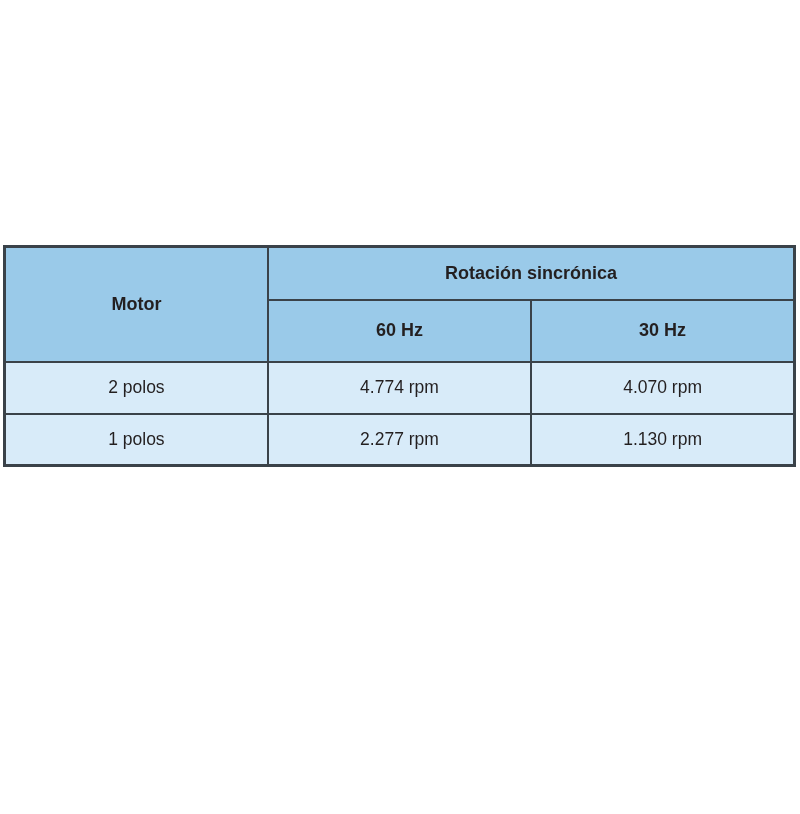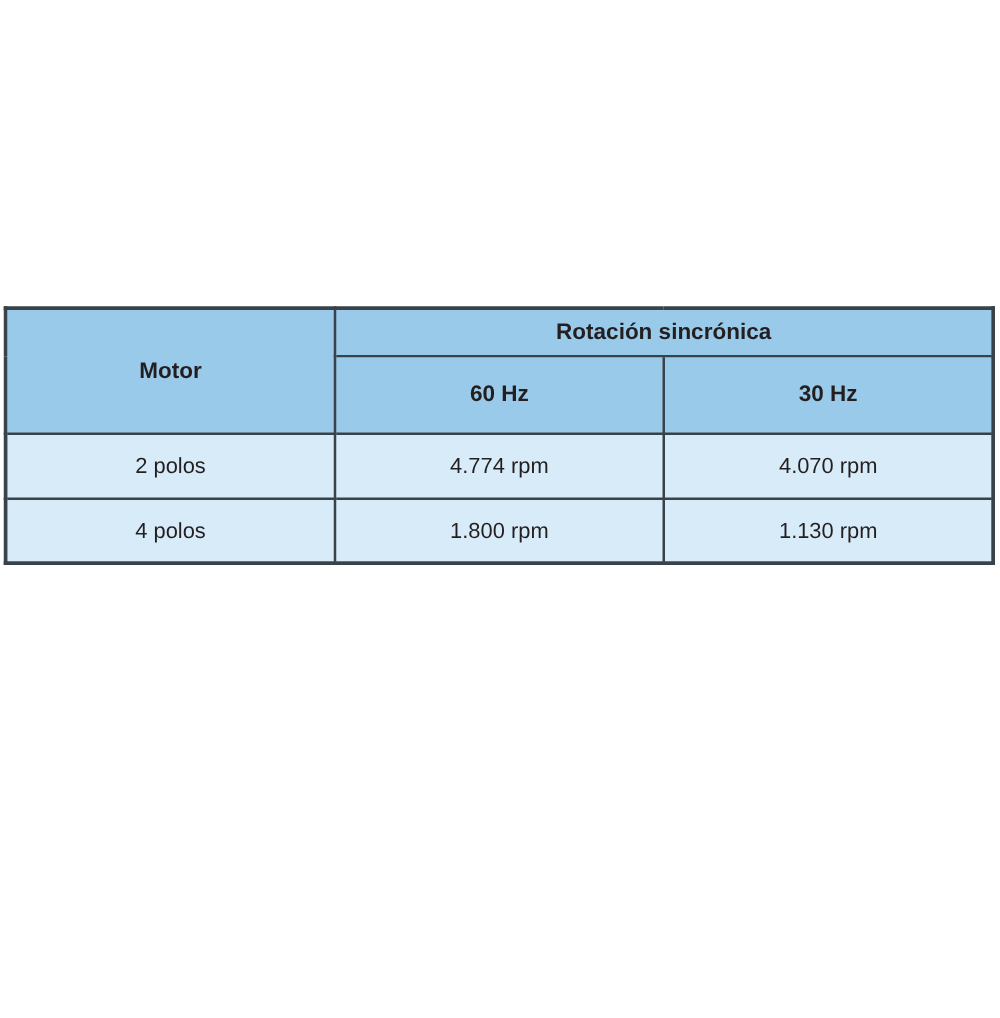--- a/index.html
+++ b/index.html
@@ -35,21 +35,21 @@
   table.motor-table th {
     background: var(--header-fill, #9acae9);
     font-weight: bold;
     font-size: 18px;
   }
   table.motor-table td {
     background: var(--body-fill, #d8ebf9);
     font-weight: normal;
     font-size: 17.5px;
   }
-  tr.row-group th { height: 38px; }
+  tr.row-group th { height: 53px; }
   tr.row-hz th { height: 62px; }
   tr.row-data td { height: 52px; }
   col.c { width: 33.33%; }
 </style>
 </head>
 <body style="background: rgb(255, 255, 255);">
 
 <div class="table-wrap">
   <table class="motor-table">
     <colgroup>
@@ -67,19 +67,19 @@
         <th>30 Hz</th>
       </tr>
     </thead>
     <tbody>
       <tr class="row-data">
         <td>2 polos</td>
         <td>4.774 rpm</td>
         <td>4.070 rpm</td>
       </tr>
       <tr class="row-data">
-        <td>4 polos</td>
-        <td>1.800 rpm</td>
+        <td>1 polos</td>
+        <td>2.277 rpm</td>
         <td>1.130 rpm</td>
       </tr>
     </tbody>
   </table>
 </div>
 
 </body></html>

